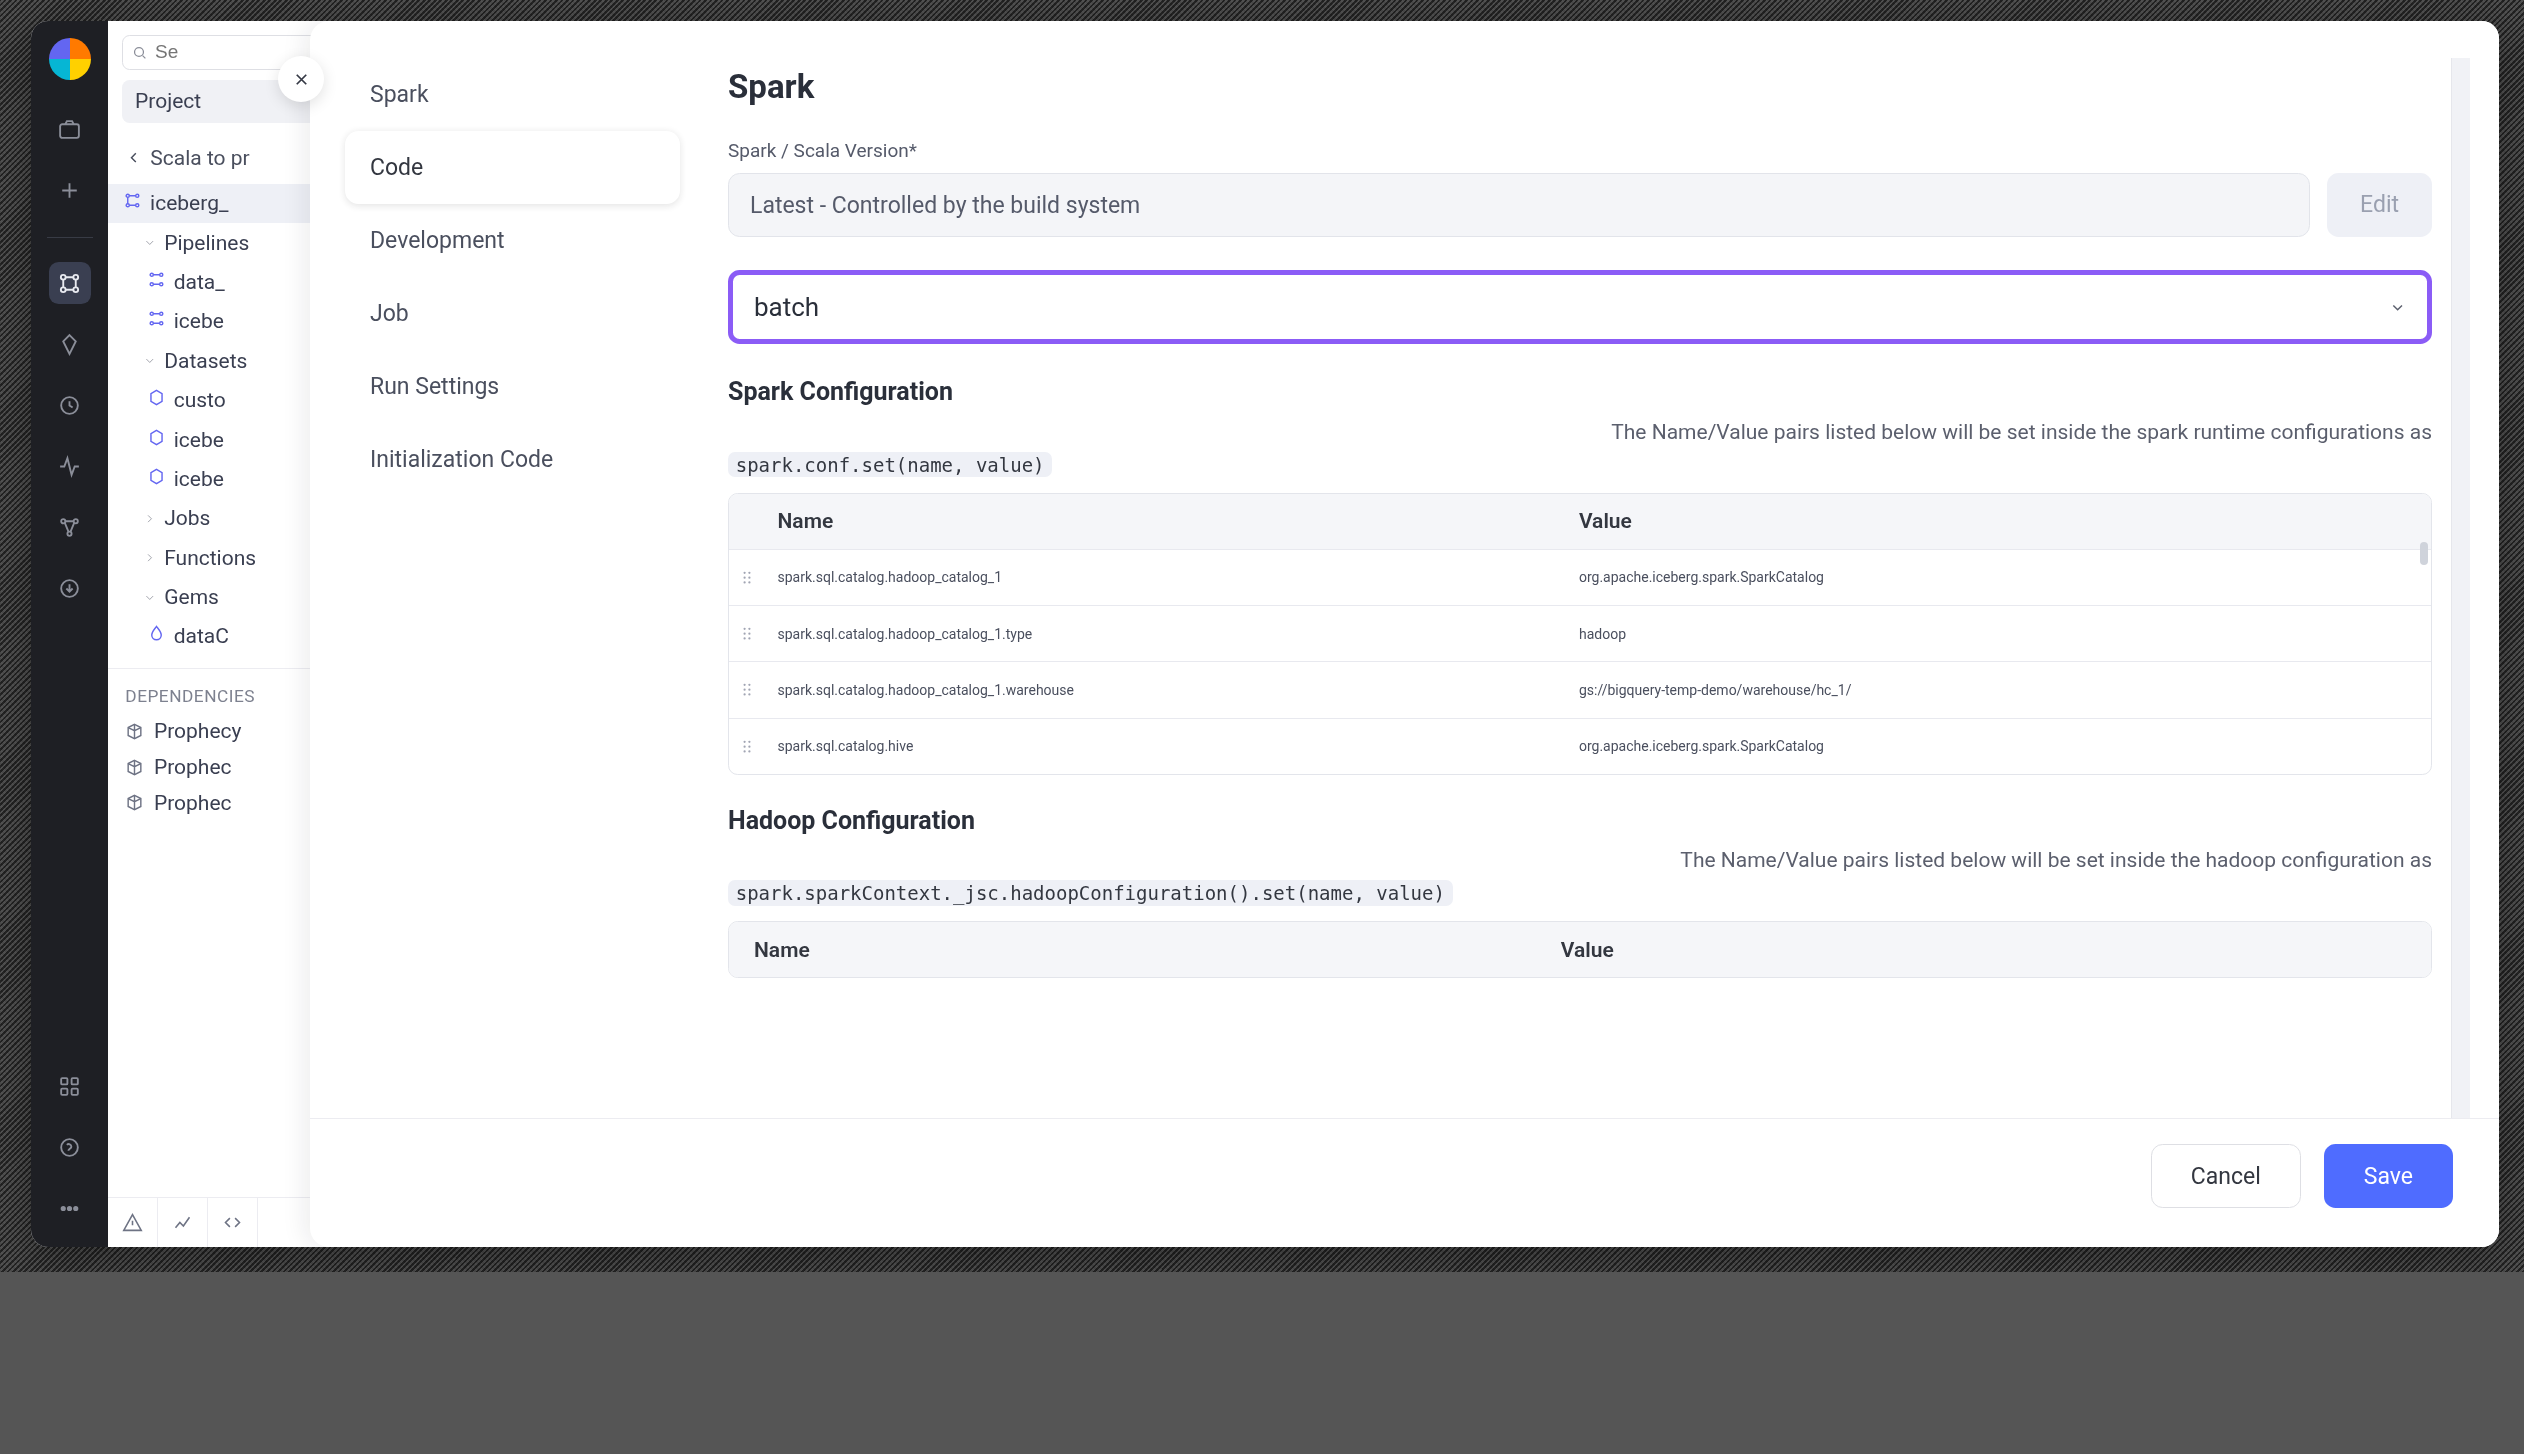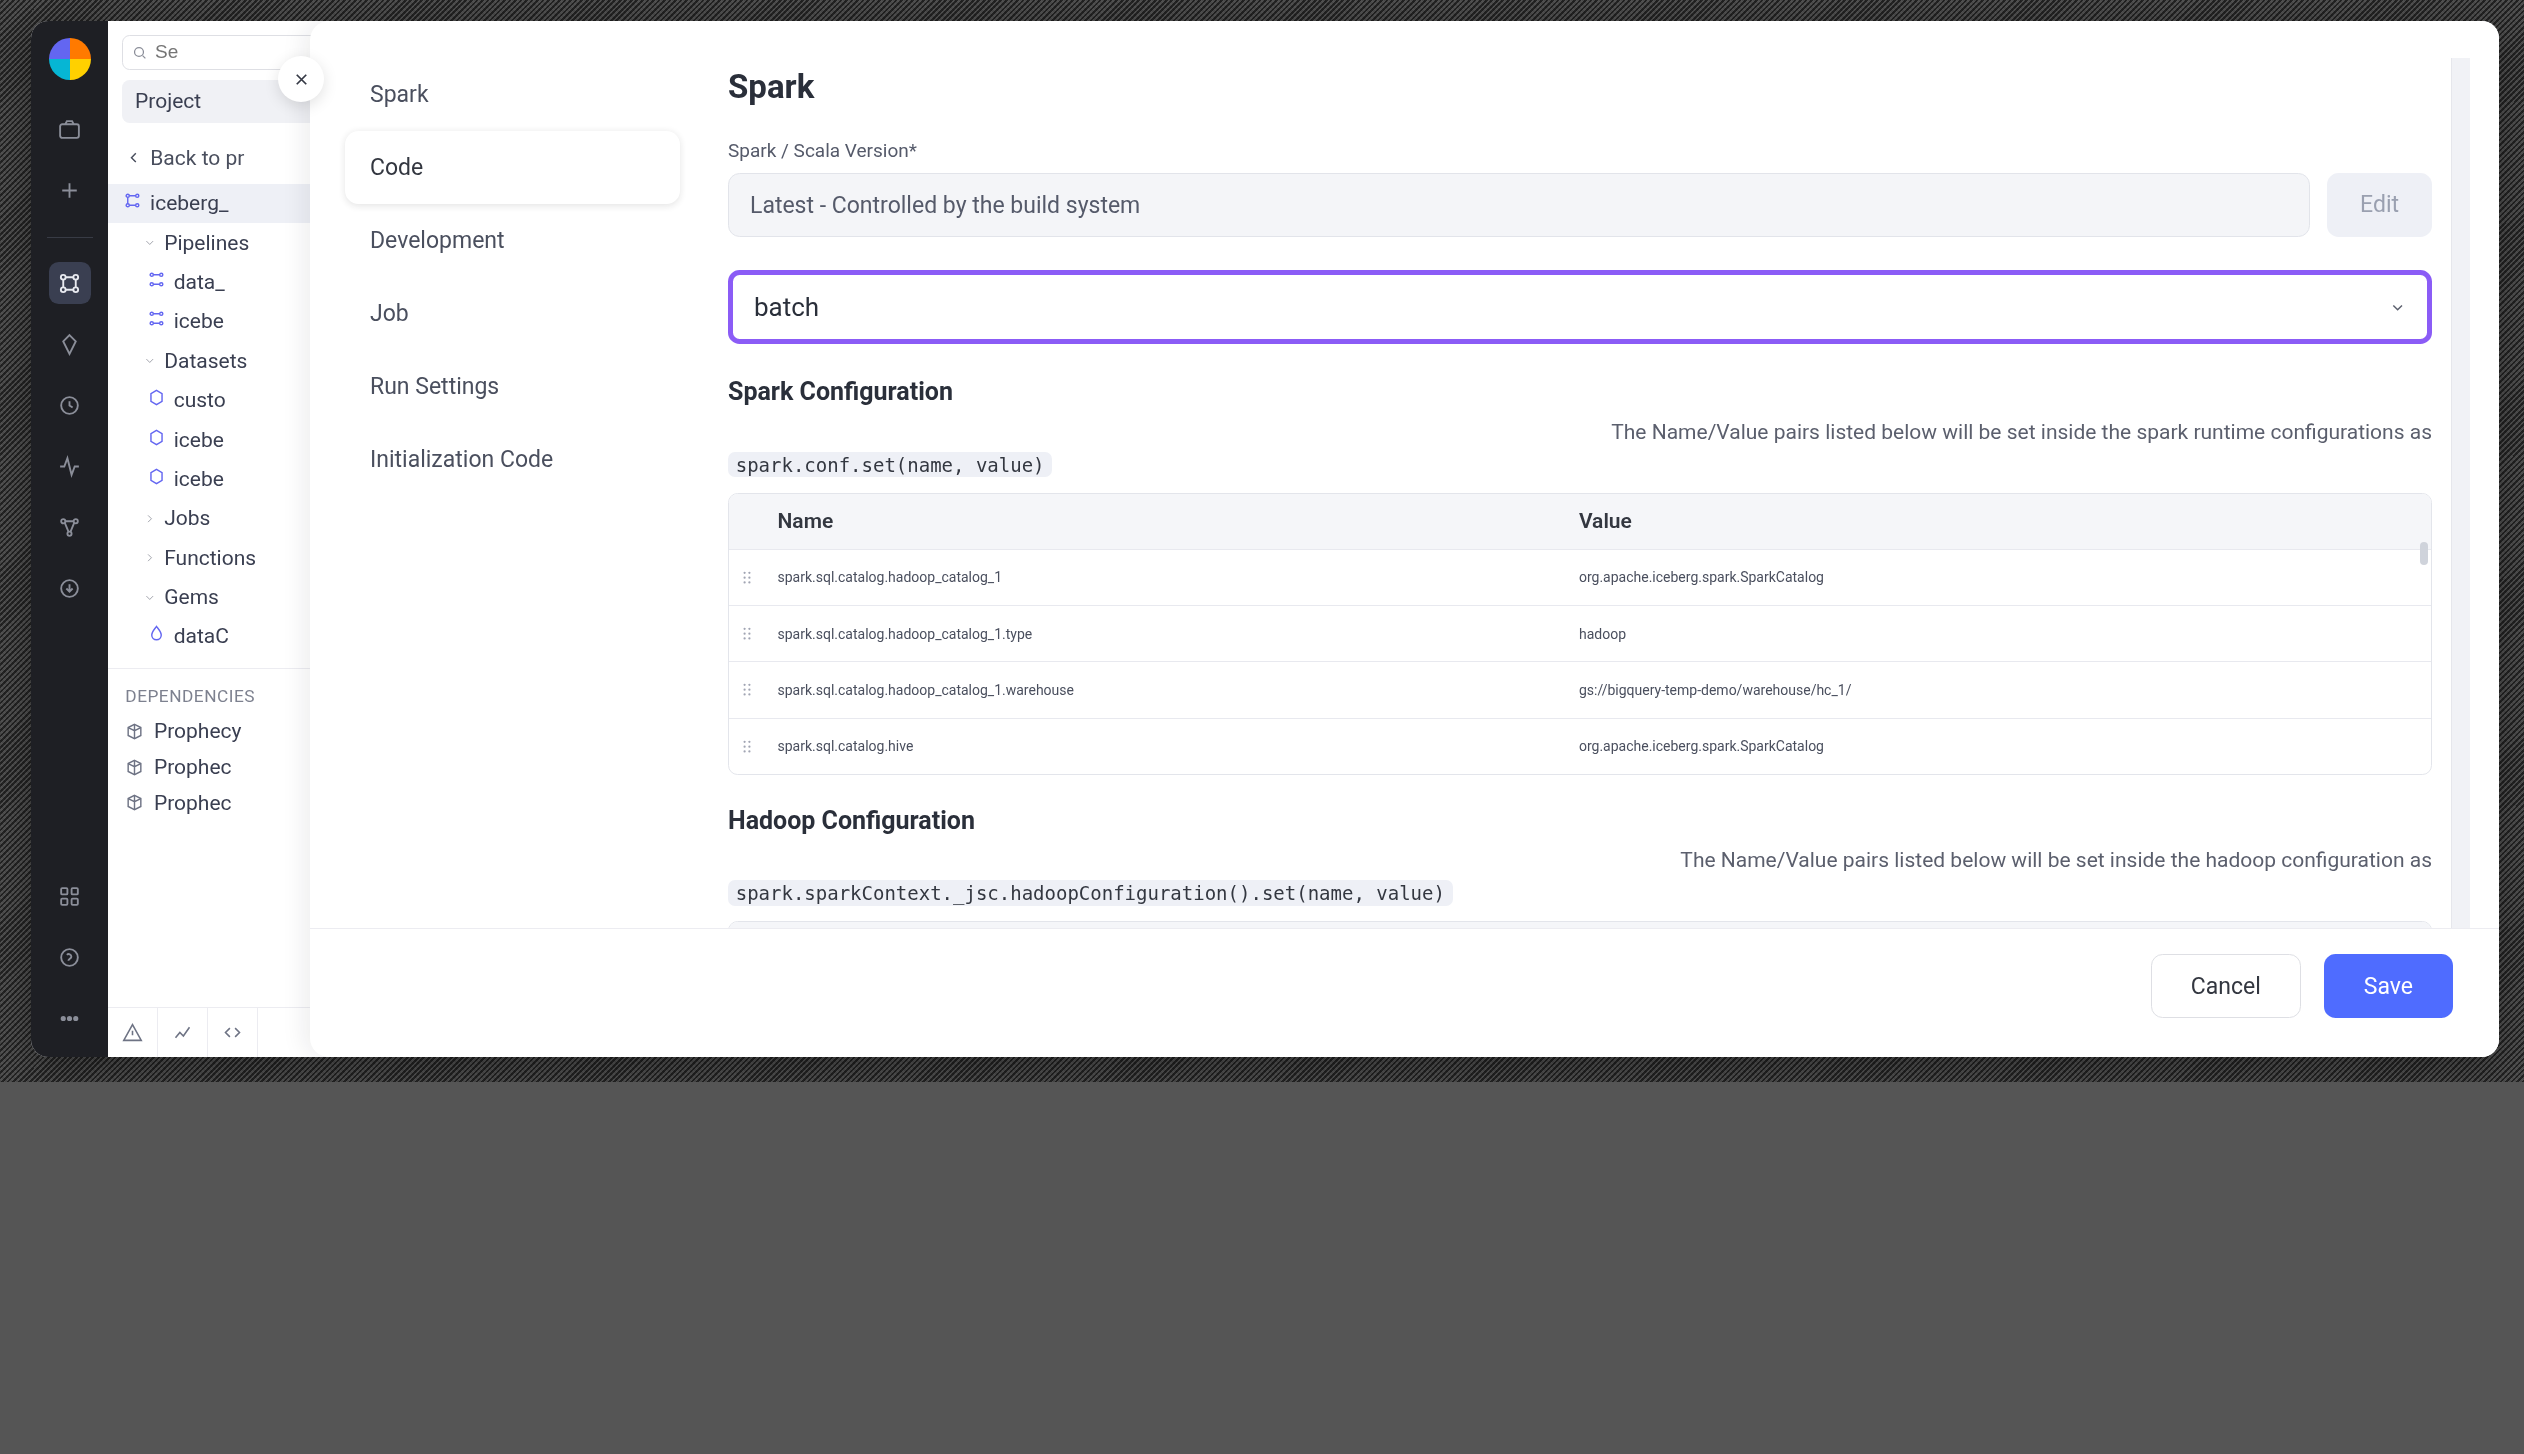--- a/index.html
+++ b/index.html
@@ -2,21 +2,21 @@
 <html><head>
 <meta charset="utf-8">
 <style>
   * { box-sizing: border-box; margin: 0; padding: 0; }
   html, body { width: 100%; height: 100%; font-family: -apple-system, BlinkMacSystemFont, "Segoe UI", Roboto, sans-serif; background:#555; }
   body { display:flex; align-items:stretch; justify-content:center; }
 
   
   .stage {
     position:relative;
-    width:2525px; height:1082px;
+    width:2525px; height:1272px;
     background:
       repeating-linear-gradient(45deg, #444 0 1.9px, #555 1.9px 3.9px),
       repeating-linear-gradient(-45deg, #333 0 1.9px, #666 1.9px 3.9px);
     background-blend-mode: soft-light;
     overflow:hidden;
     transform-origin: top left;
   }
   
   .app {
     position:absolute;
@@ -408,21 +408,21 @@
               <path d="M21 21l-4.3-4.3"></path>
             </svg>
           <input type="text" placeholder="Se" style="">
         </div>
         <div class="project-pill">Project</div>
       </div>
       <div class="back-link">
         <svg viewBox="0 0 24 24">
             <path d="M15 6l-6 6 6 6"></path>
           </svg>
-        <span>Back to pr</span>
+        <span>Scala to pr</span>
       </div>
 
       <div class="tree-row sel">
         <span class="ticon"><svg viewBox="0 0 24 24">
               <circle cx="6" cy="6" r="2"></circle>
               <circle cx="18" cy="6" r="2"></circle>
               <circle cx="6" cy="18" r="2"></circle>
               <circle cx="18" cy="18" r="2"></circle>
               <path d="M8 6h8M8 18h8M6 8v8"></path>
             </svg></span>

